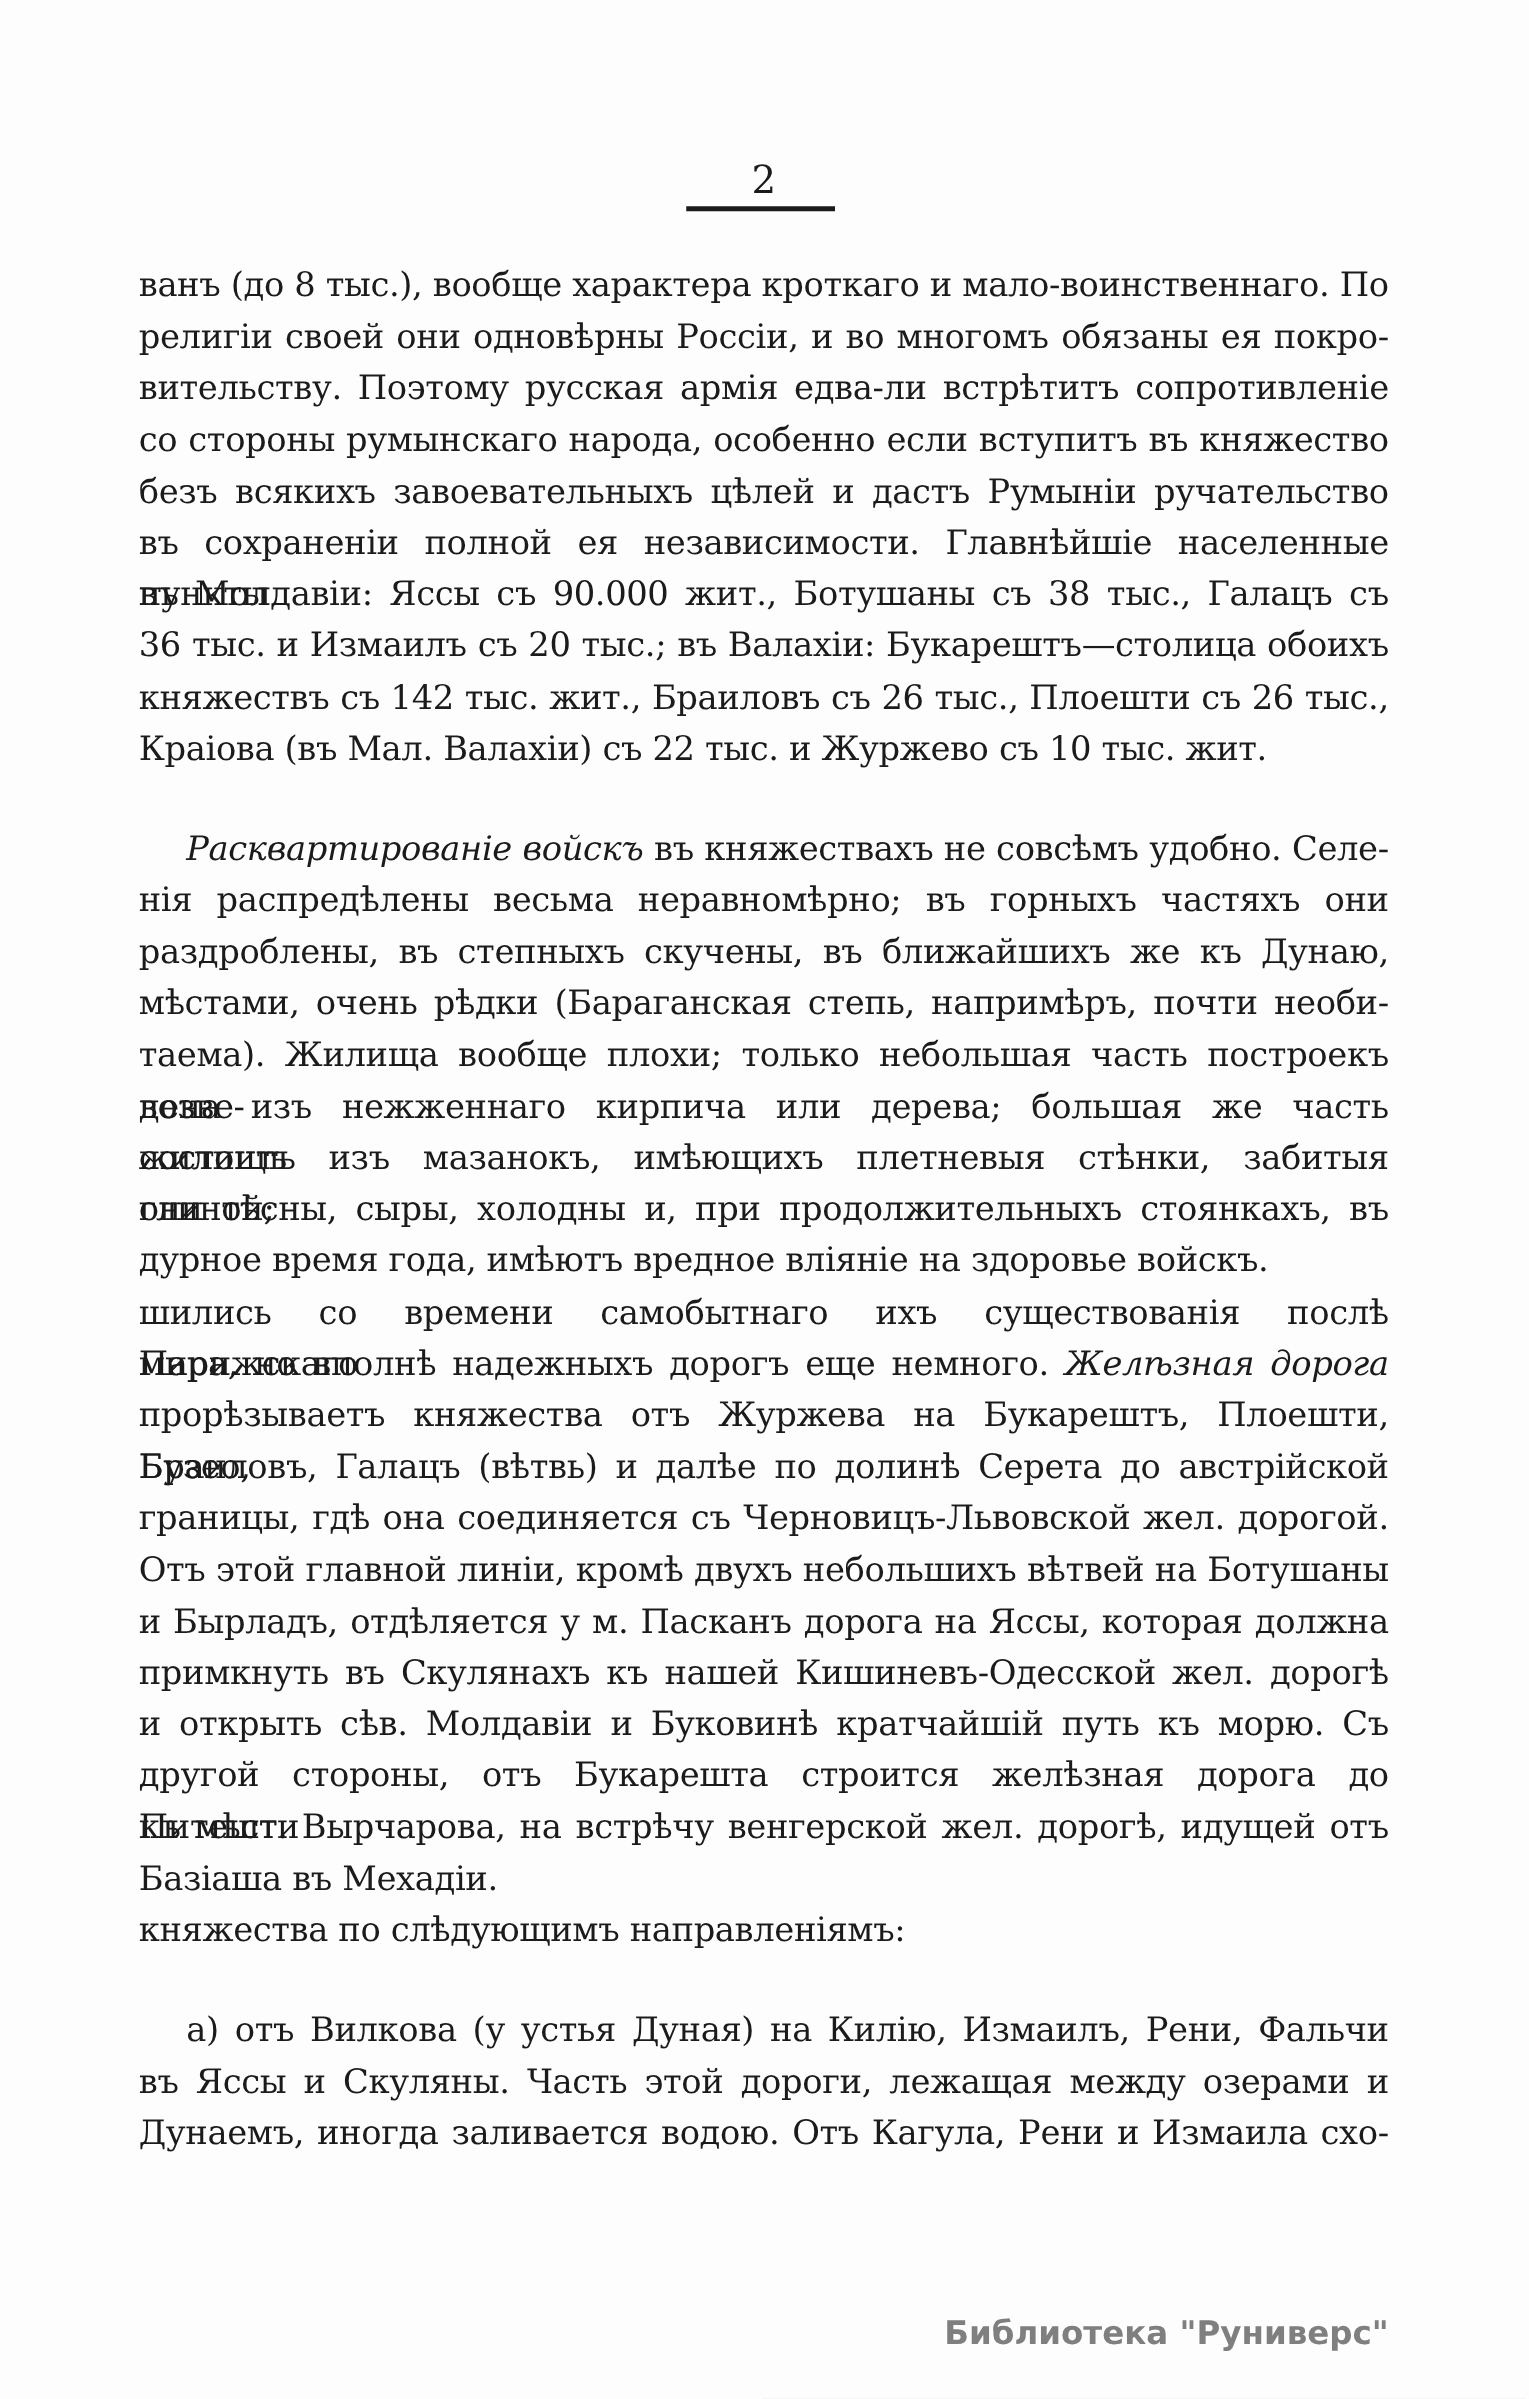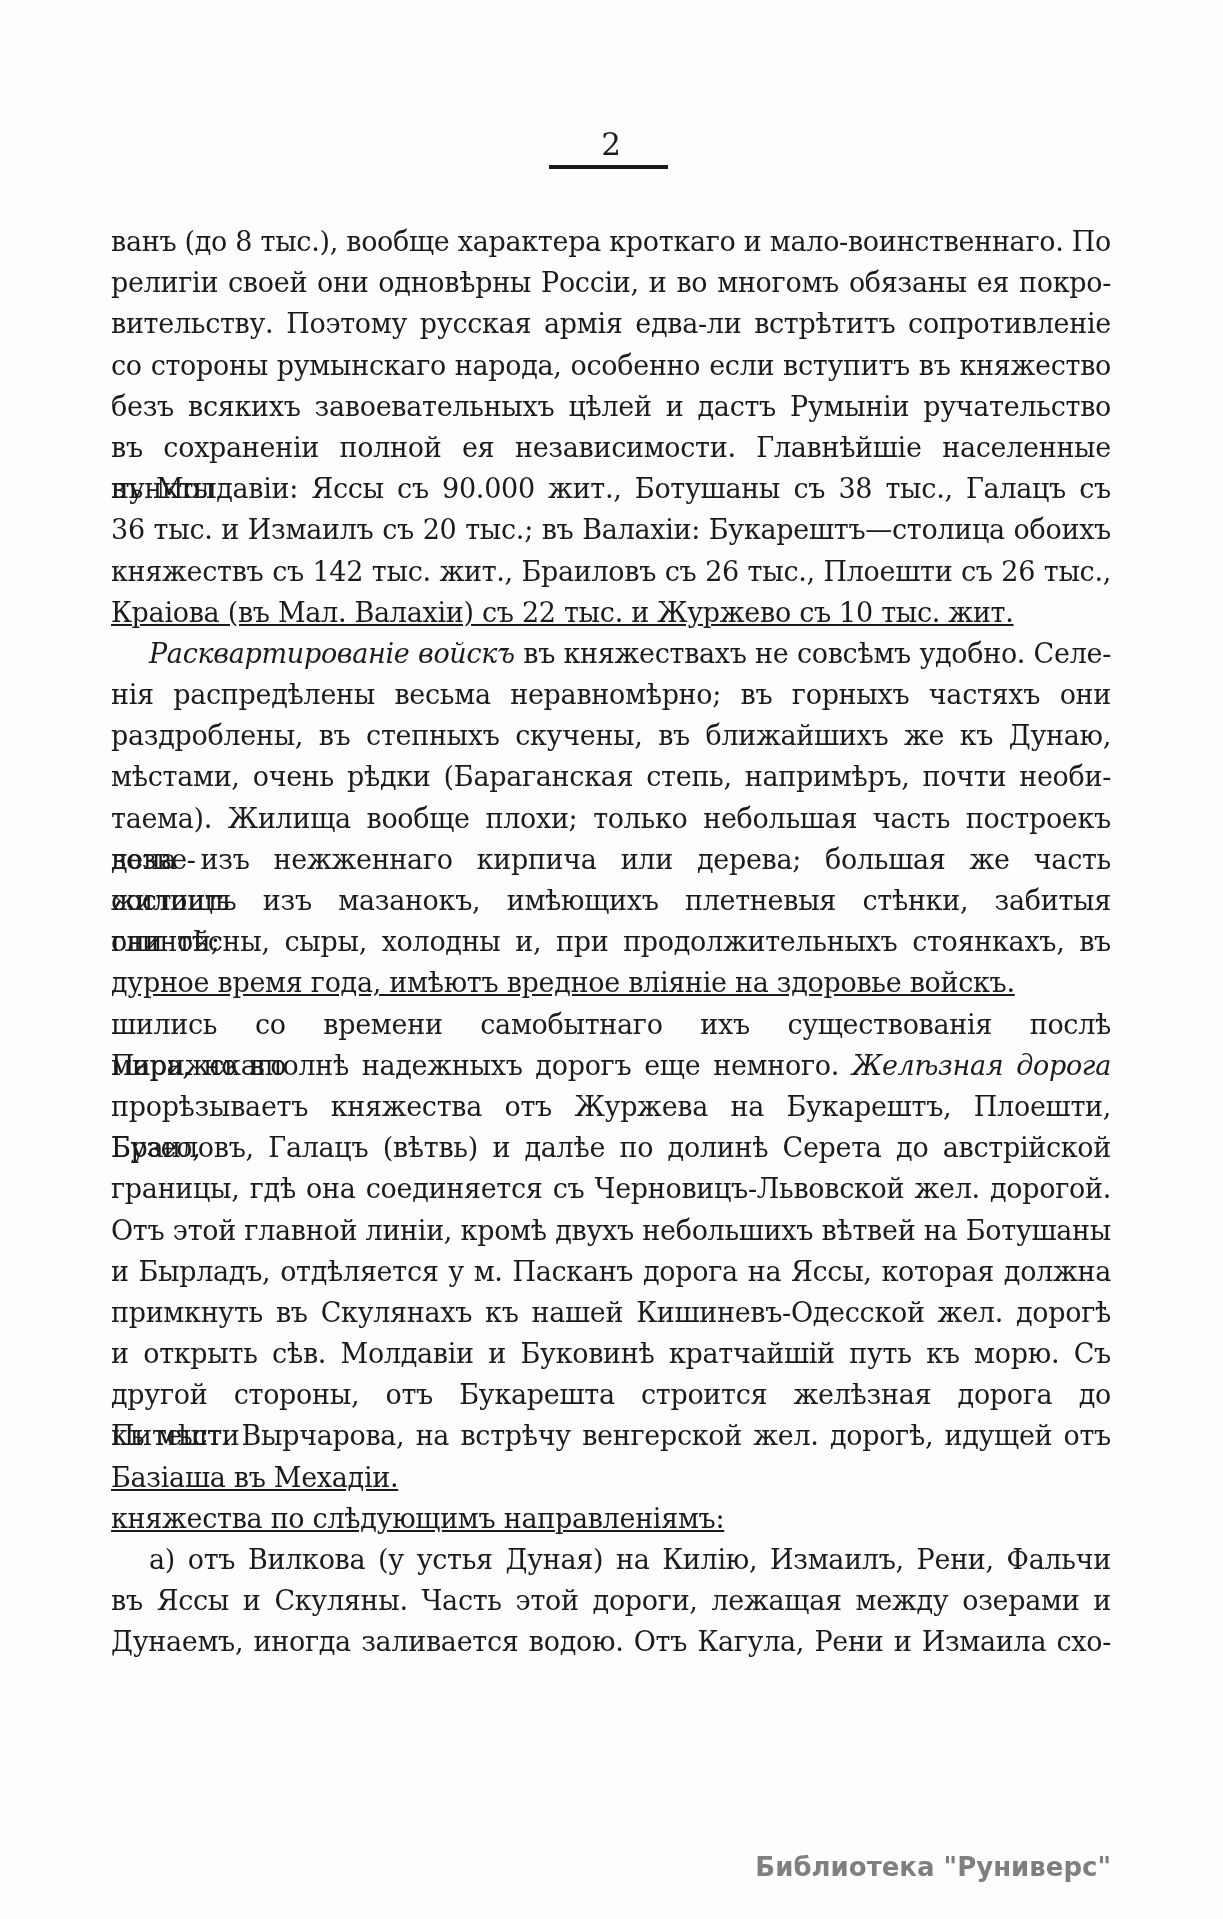--- a/index.html
+++ b/index.html
@@ -25,39 +25,39 @@
   .pn-rule {
     position: absolute;
     top: 165px;
     left: 549px;
     width: 119px;
     height: 4px;
     background: var(--ink, #1b1b1b);
   }
   .text-body {
     position: absolute;
-    top: 221px;
+    top: 208px;
     left: 111px;
     width: 1000px;
     font-size: 27px;
     letter-spacing: -0.3px;
   }
   .line {
     line-height: 41.2px;
     height: 41.2px;
     text-align: justify;
     text-align-last: justify;
     overflow: visible;
   }
   .line.para-end {
     text-align-last: left;
-    text-decoration: underline;
   }
   .line.indent {
     text-indent: 38px;
+    margin-top: 39px;
   }
   .ital { font-style: italic; }
   .watermark {
     position: absolute;
     top: 1852px;
     left: 111px;
     width: 1000px;
     text-align: right;
     font-family: "DejaVu Sans", "Liberation Sans", sans-serif;
     font-weight: bold;

